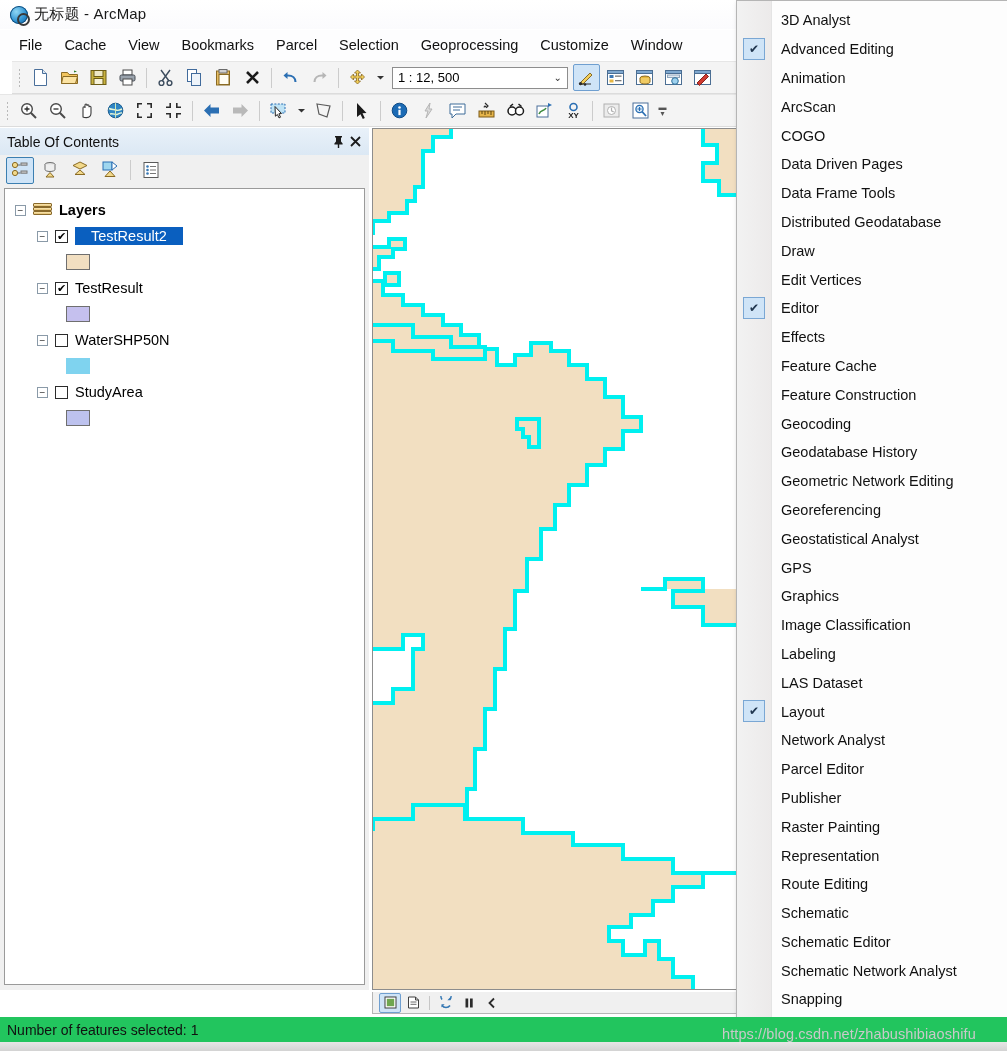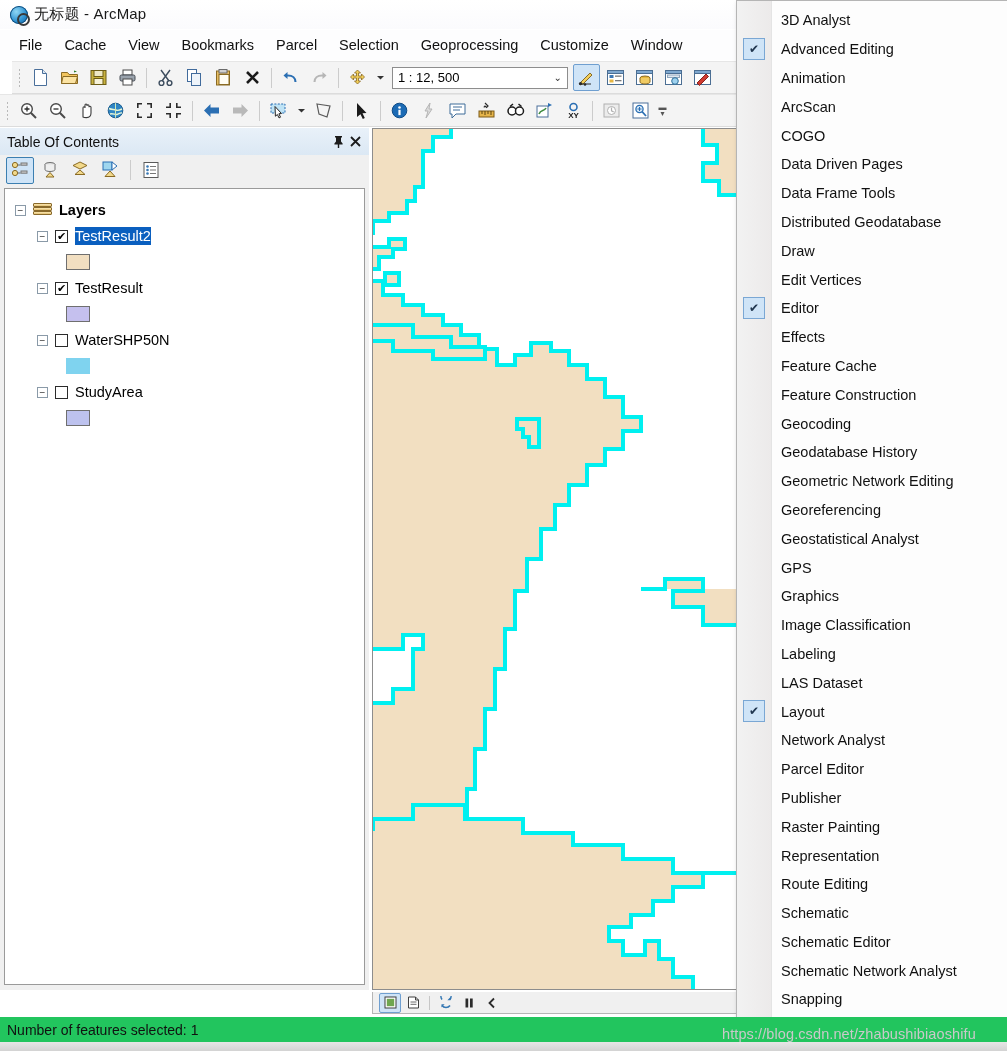--- a/index.html
+++ b/index.html
@@ -100,21 +100,21 @@
     font-size:10px;line-height:9px;color:#333;box-sizing:border-box;
   }
   .layers-icon{width:20px;height:15px;margin-right:6px;flex:none;position:relative;}
   .layers-icon i{position:absolute;left:0;width:19px;height:4px;border:1px solid #8a6a2b;
      background:linear-gradient(#fbe8b4,#e4c274);border-radius:1px;box-sizing:border-box;}
   .layers-icon i:nth-child(1){top:0;}
   .layers-icon i:nth-child(2){top:4px;}
   .layers-icon i:nth-child(3){top:8px;}
   .node-label{font-size:14.5px;color:#000;}
   .node-label.bold{font-weight:bold;}
-  .node-label.selected{background:#0a5fbf;color:#fff;padding:1px 0;}
+  .node-label.selected{background:#0a5fbf;color:#fff;padding:1px 16px;}
   .chk{
     width:13px;height:13px;border:1px solid #2b2b2b;background:#fff;margin-right:7px;flex:none;
     display:flex;align-items:center;justify-content:center;box-sizing:border-box;
     font-size:11px;line-height:11px;color:#000;font-weight:bold;
   }
   .swatch-row{height:26px;display:flex;align-items:center;padding-left:51px;}
   .swatch{width:24px;height:16px;border:1px solid #6f6f6f;box-sizing:border-box;}
   .lvl2{padding-left:22px;}
 
   

